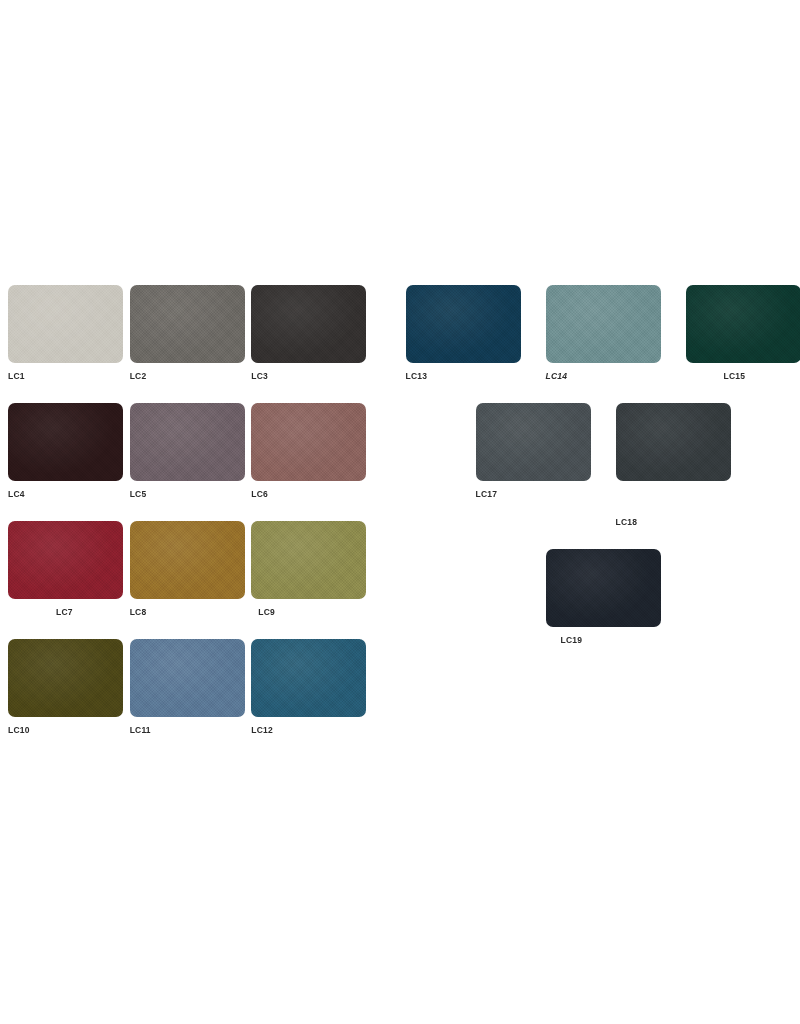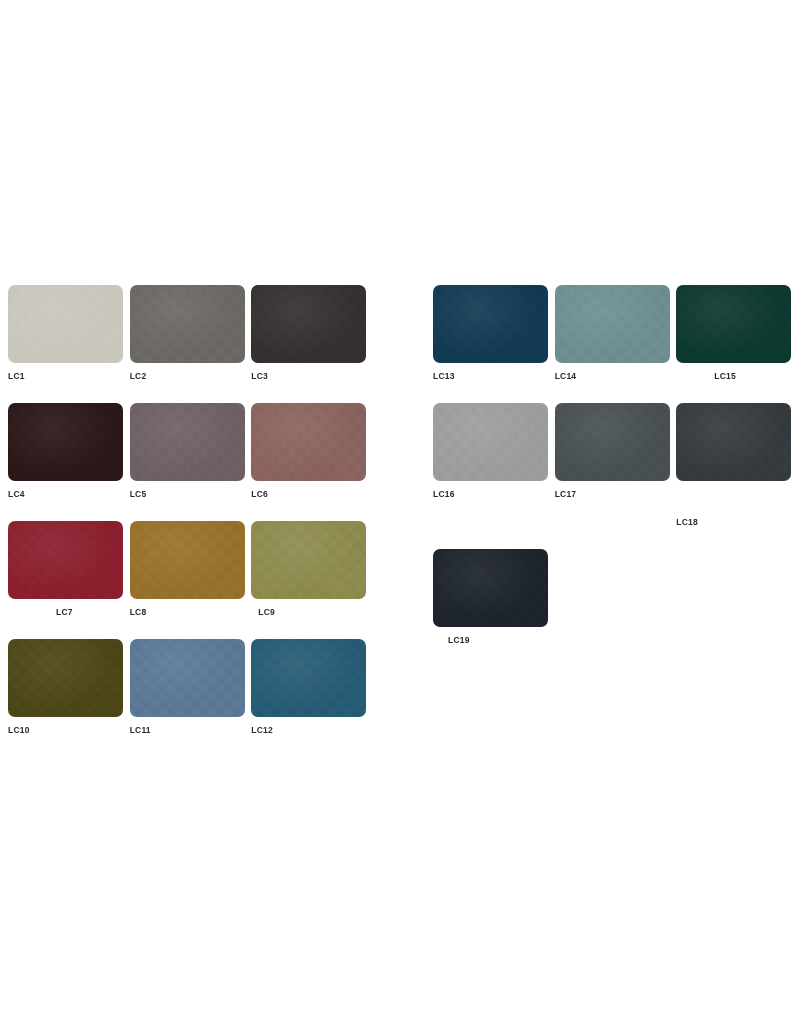--- a/index.html
+++ b/index.html
@@ -40,20 +40,21 @@
   }
 
   .swatch-column.left-column {
     margin-left: 8px;
     width: 360px;
   }
 
   .swatch-column.right-column {
     margin-left: 65px;
     width: 360px;
+    align-items: center;
   }
 
   .swatch-row {
     display: flex;
     flex-direction: row;
     margin-bottom: 22px;
   }
 
   .swatch-cell {
     width: 135px;
@@ -195,34 +196,30 @@
 
     <div class="swatch-column right-column">
 
       <div class="swatch-row">
         <div class="swatch-cell">
           <div class="swatch-chip" style="background-color: rgb(17, 58, 82);"></div>
           <div class="swatch-label" style="color: rgb(43, 43, 43);">LC13</div>
         </div>
         <div class="swatch-cell">
           <div class="swatch-chip" style="background-color: rgb(109, 142, 144);"></div>
-          <div class="swatch-label" style="color: rgb(43, 43, 43);">LC14</div>
+          <div class="swatch-label" style="color: rgb(43, 43, 43); font-style: italic;">LC14</div>
         </div>
         <div class="swatch-cell">
           <div class="swatch-chip" style="background-color: rgb(13, 56, 47);"></div>
           <div class="swatch-label" style="color: rgb(43, 43, 43); padding-left: 38px;">LC15</div>
         </div>
       </div>
 
       <div class="swatch-row">
         <div class="swatch-cell">
-          <div class="swatch-chip" style="background-color: rgb(154, 156, 158);"></div>
-          <div class="swatch-label" style="color: rgb(43, 43, 43);">LC16</div>
-        </div>
-        <div class="swatch-cell">
           <div class="swatch-chip" style="background-color: rgb(72, 79, 83);"></div>
           <div class="swatch-label" style="color: rgb(43, 43, 43);">LC17</div>
         </div>
         <div class="swatch-cell">
           <div class="swatch-chip" style="background-color: rgb(52, 58, 61);"></div>
           <div class="swatch-label" style="color: rgb(43, 43, 43); margin-top: 36px;">LC18</div>
         </div>
       </div>
 
       <div class="swatch-row">

